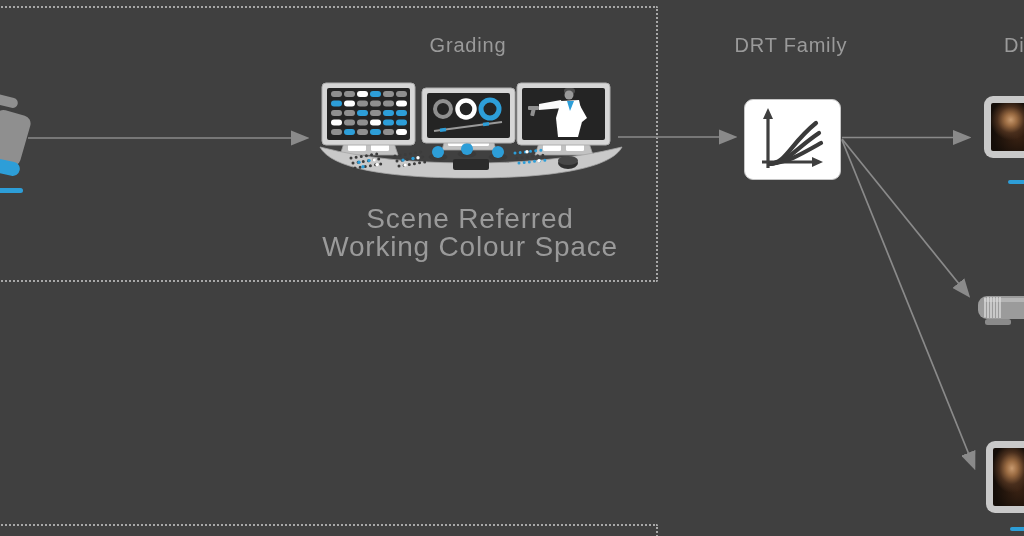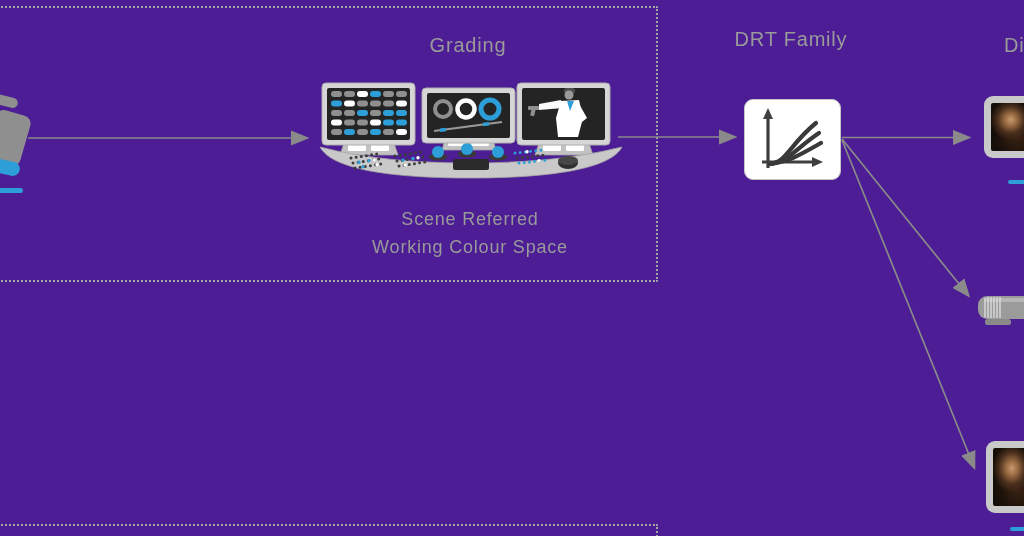--- a/index.html
+++ b/index.html
@@ -1,29 +1,29 @@
 <!DOCTYPE html>
 <html><head>
 <meta charset="utf-8">
 <style>
   html,body{margin:0;padding:0;background:#ffffff;}
   #canvas{
-    position:relative;width:1024px;height:536px;overflow:hidden;background:#4c1d95;
+    position:relative;width:1024px;height:536px;overflow:hidden;background:#404040;
     font-family:"Liberation Sans", sans-serif;
   }
   .abs{position:absolute;}
   .dashed-box{
     border:2px dotted #a8a8a8;border-radius:2px;background:transparent;
   }
   .label{
     color:#9a9a9a;font-size:20px;letter-spacing:0.8px;text-align:center;
     white-space:nowrap;
   }
   .caption{
-    color:#9a9a9a;font-size:18px;letter-spacing:0.8px;text-align:center;line-height:28px;
+    color:#9a9a9a;font-size:28px;letter-spacing:0.8px;text-align:center;line-height:28px;
     white-space:nowrap;
   }
   .node-box{
     background:#ffffff;border:1.5px solid #c6c6c6;border-radius:9px;
     display:flex;align-items:center;justify-content:center;
   }
   .tv{
     background:#c9c9c9;border-radius:9px;padding:7px;box-sizing:border-box;
   }
   .tv .tv-image{
@@ -41,21 +41,21 @@
 <body>
 
 <div id="canvas">
 
   <div class="abs dashed-box" style="left:-34px;top:6px;width:688px;height:272px;"></div>
 
   <div class="abs dashed-box" style="left:-34px;top:524px;width:688px;height:80px;"></div>
 
   <div class="abs label" style="left:368px;top:34px;width:200px;">Grading</div>
 
-  <div class="abs label" style="left:691px;top:28px;width:200px;">DRT Family</div>
+  <div class="abs label" style="left:691px;top:34px;width:200px;">DRT Family</div>
 
   <div class="abs label" style="left:1004px;top:34px;text-align:right;">Di</div>
 
   <div class="abs caption" style="left:320px;top:205px;width:300px;">
     <div>Scene Referred</div>
     <div>Working Colour Space</div>
   </div>
 
   <svg class="abs" style="left:-12px;top:90px;" width="72" height="115" viewBox="0 0 72 115">
     <rect x="4" y="6" width="26" height="10" rx="5" fill="#8f8f8f" transform="rotate(14 17 11)"></rect>

